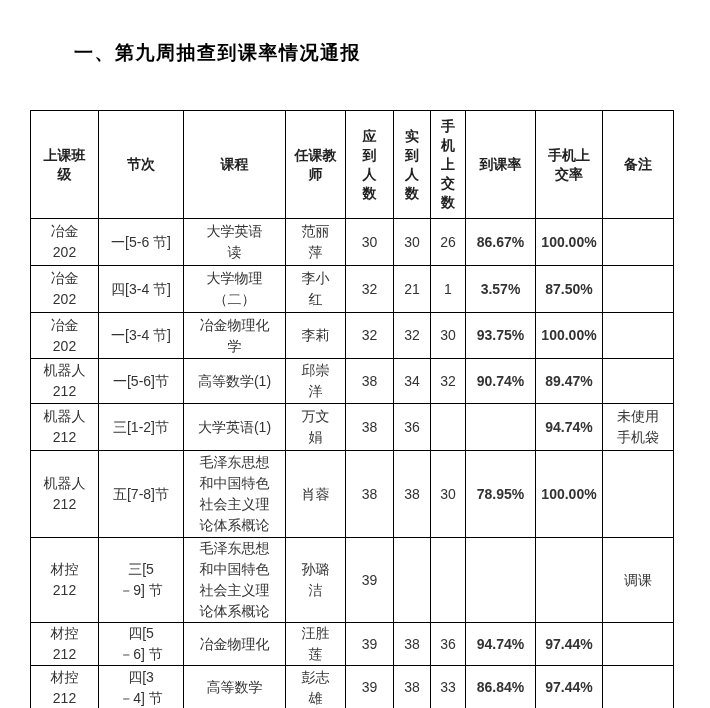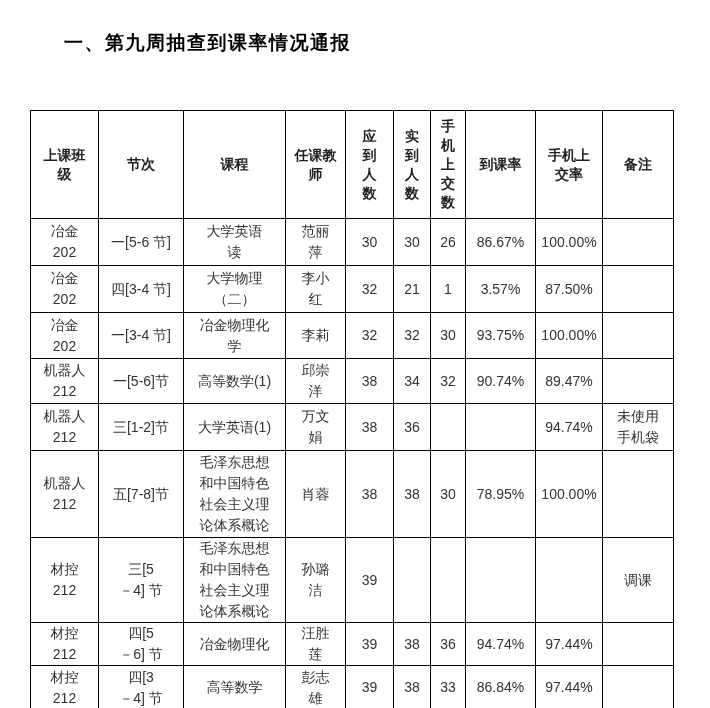--- a/index.html
+++ b/index.html
@@ -1,28 +1,28 @@
 <!DOCTYPE html>
 <html><head>
 <meta charset="utf-8">
 <style>
   html,body{margin:0;padding:0;}
   body{width:710px;height:708px;background:#fff;position:relative;overflow:hidden;
        font-family:"Liberation Sans","DejaVu Sans",sans-serif;}
-  .title{position:absolute;left:64px;top:30px;margin:0;font-size:19px;font-weight:bold;
+  .title{position:absolute;left:64px;top:30px;margin:10px;font-size:19px;font-weight:bold;
          color:#000;letter-spacing:1.5px;white-space:nowrap;}
   table.tbl{position:absolute;left:30px;top:110px;width:643px;border-collapse:collapse;
             table-layout:fixed;font-size:14px;line-height:21px;color:#333;}
   .tbl td,.tbl th{border:1px solid #000;padding:0;text-align:center;vertical-align:middle;
                   white-space:pre-line;overflow:hidden;}
   .tbl th{font-weight:bold;color:#222;line-height:19px;}
   .vb{vertical-align:bottom;padding-bottom:6px;}
   .ra{text-align:right;}
   .la{text-align:left;}
-  .pr{padding-right:7px;}
+  .pr{padding-right:7px;font-weight:bold;}
   .pr2{padding-right:3px;}
   .pl{padding-left:6px;}
 </style>
 </head>
 <body>
 
 <h1 class="title">一、第九周抽查到课率情况通报</h1>
 
 <table class="tbl">
   <colgroup>
@@ -149,21 +149,21 @@
     <td class="vb">38</td>
     <td class="vb">30</td>
     <td class="vb ra pr">78.95%</td>
     <td class="vb ra pr">100.00%</td>
     <td class="vb la pl"></td>
   </tr>
   <tr style="height:84px">
     <td>材控
 212</td>
     <td class="ra pr2">三[5
-－4] 节</td>
+－9] 节</td>
     <td>毛泽东思想
 和中国特色
 社会主义理
 论体系概论</td>
     <td>孙璐
 洁</td>
     <td>39</td>
     <td class="vb"></td>
     <td class="vb"></td>
     <td class="vb ra pr"></td>

